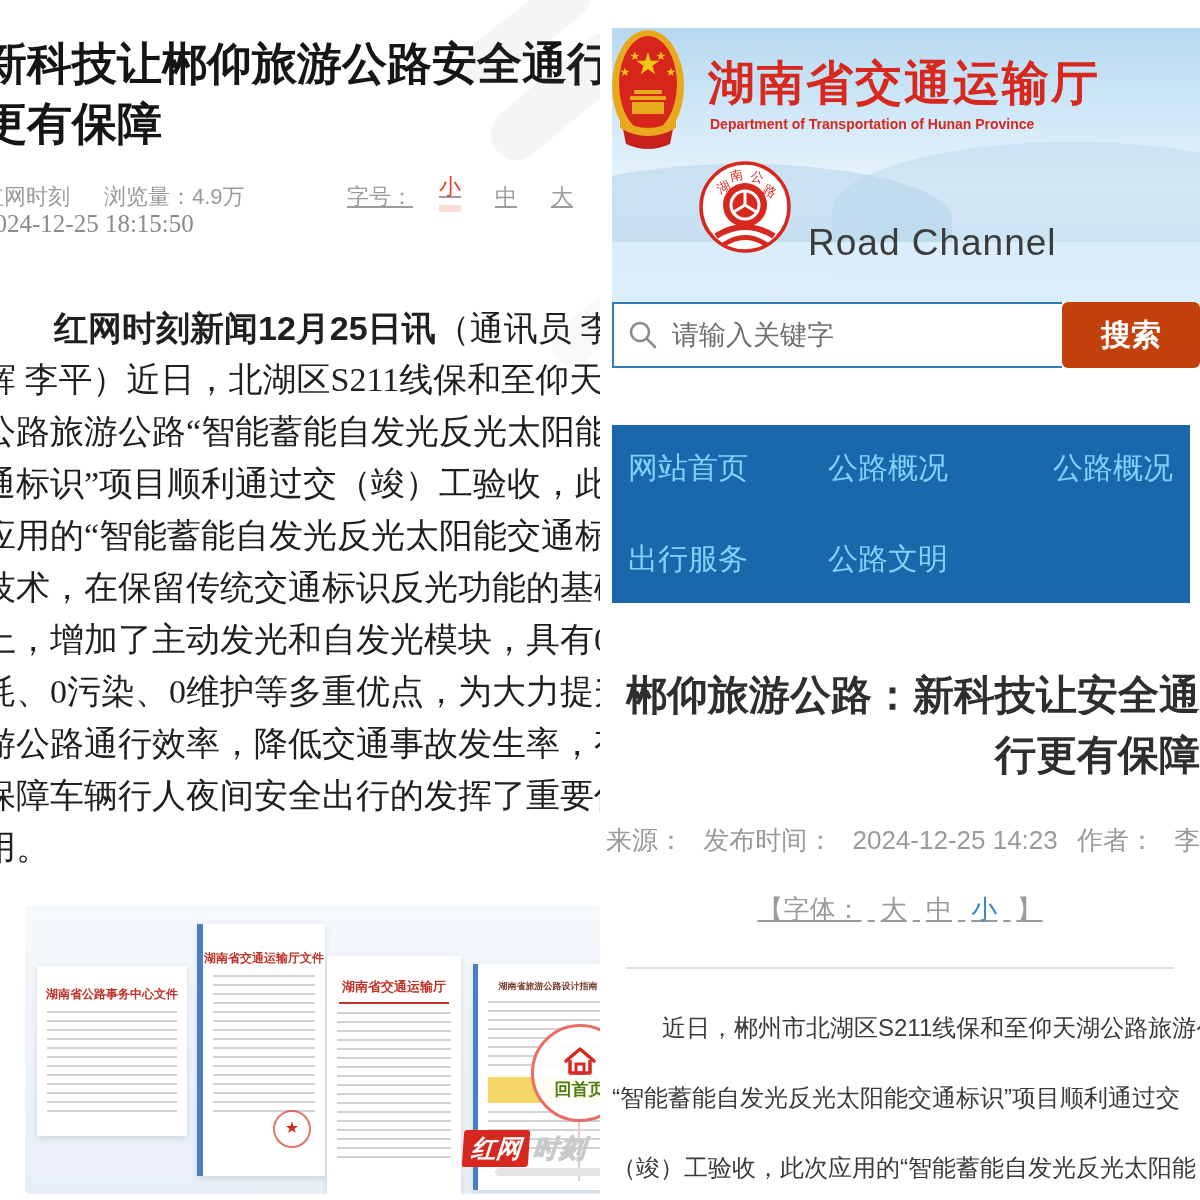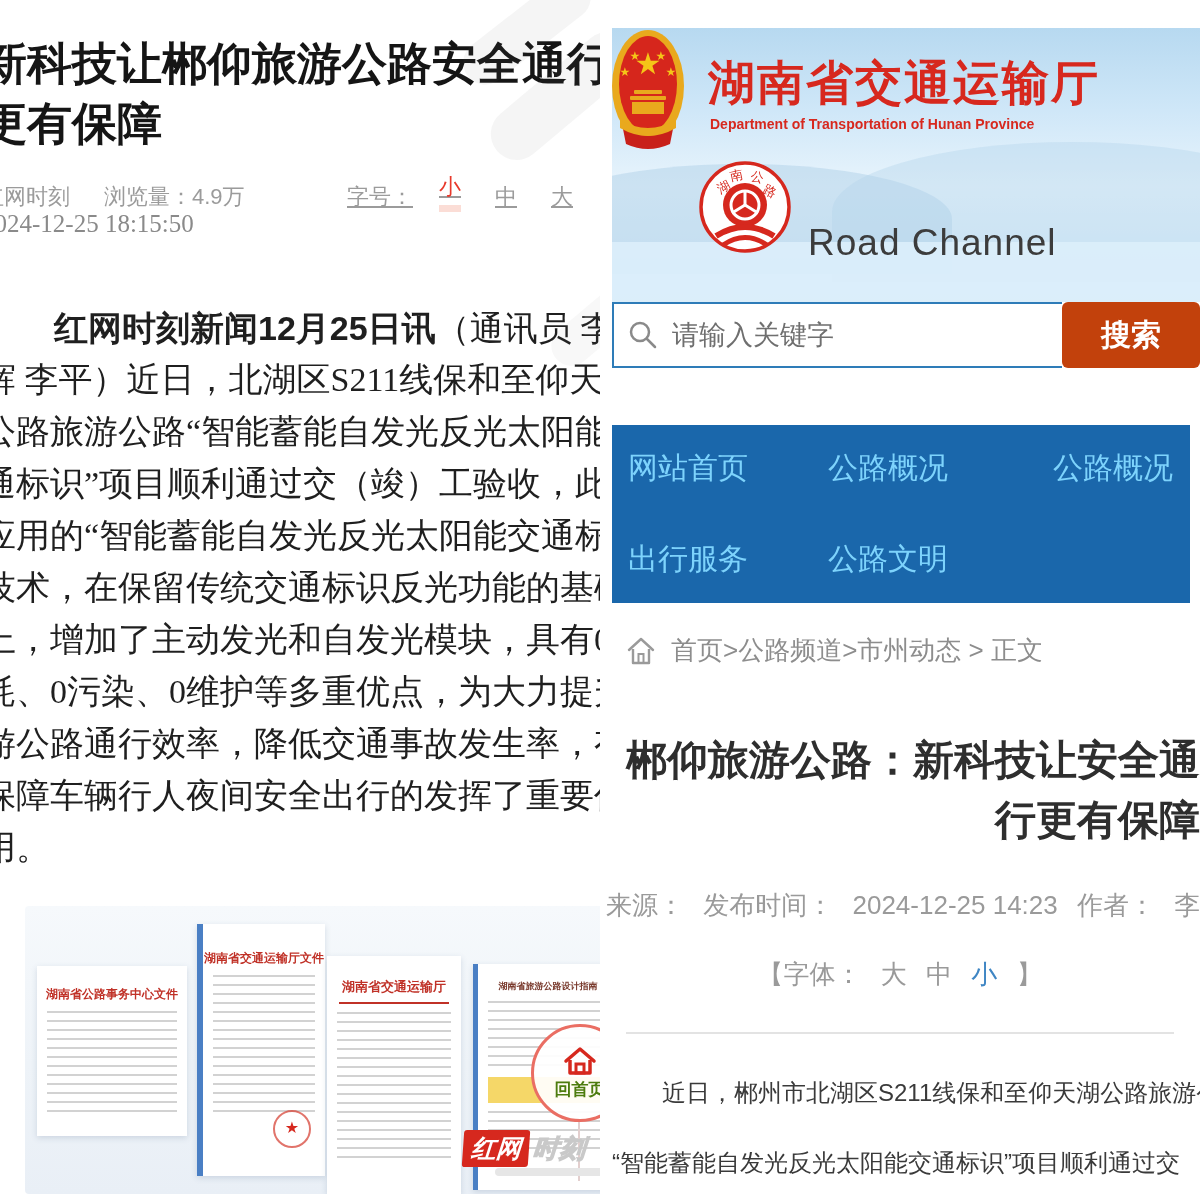--- a/index.html
+++ b/index.html
@@ -70,21 +70,21 @@
   .search-input::placeholder{color:#6f6f6f;}
   .search-btn{width:138px;background:#c2410c;color:#fff;font-size:30px;font-weight:bold;border:none;border-radius:6px;cursor:pointer;font-family:"Liberation Sans",sans-serif;}
   .nav{margin:57px 0 0 12px;width:562px;height:178px;background:#1a67ab;display:grid;
        grid-template-columns:200px 225px auto;align-content:center;row-gap:50px;padding-left:16px;}
   .nav-item{color:#7dd3fc;font-size:30px;white-space:nowrap;cursor:pointer;}
   .crumbs{margin:30px 0 0 25px;display:flex;align-items:center;color:#8d8d8d;font-size:26px;white-space:nowrap;}
   .crumbs svg{margin-right:14px;}
   .a-title{margin-top:62px;text-align:right;font-size:41px;font-weight:bold;color:#2e2e2e;line-height:60px;}
   .a-meta{margin-top:38px;text-align:center;color:#9a9a9a;font-size:26px;white-space:nowrap;}
   .a-meta span{margin:0 6px;}
-  .a-font{margin-top:34px;text-align:center;color:#9a9a9a;font-size:26px;}
+  .a-font{margin-top:34px;text-align:center;color:#9a9a9a;font-size:26px;text-decoration:underline;}
   .a-font span{margin:0 6px;}
   .a-font .blue{color:#3f86c4;}
   .a-divider{margin:40px auto 0 auto;width:548px;border-top:2px solid #e3e3e3;}
   .a-body{margin-top:24px;margin-left:12px;font-size:24px;color:#3a3a3a;}
   .a-body .aline{white-space:nowrap;height:70px;line-height:70px;}
   .a-body .indent{padding-left:50px;}
 </style>
 </head>
 <body>
 
@@ -222,28 +222,20 @@
   </div>
 
   <div class="nav">
     <div class="nav-item">网站首页</div>
     <div class="nav-item">公路概况</div>
     <div class="nav-item">公路概况</div>
     <div class="nav-item">出行服务</div>
     <div class="nav-item">公路文明</div>
   </div>
 
-  <div class="crumbs">
-    <svg width="32" height="32" viewBox="0 0 32 32">
-      <path d="M4 15 L16 4 L28 15" fill="none" stroke="#9a9a9a" stroke-width="2.4" stroke-linecap="round" stroke-linejoin="round"></path>
-      <path d="M8 14 V28 H24 V14" fill="none" stroke="#9a9a9a" stroke-width="2.4" stroke-linejoin="round"></path>
-      <rect x="13.5" y="19" width="5" height="9" fill="none" stroke="#9a9a9a" stroke-width="2"></rect>
-    </svg>
-    <span>首页&gt;公路频道&gt;市州动态 &gt; 正文</span>
-  </div>
 
   <div class="a-title">
     <div>郴仰旅游公路：新科技让安全通</div>
     <div>行更有保障</div>
   </div>
 
   <div class="a-meta">
     <span>来源：</span>
     <span>发布时间：</span>
     <span>2024-12-25 14:23</span>

